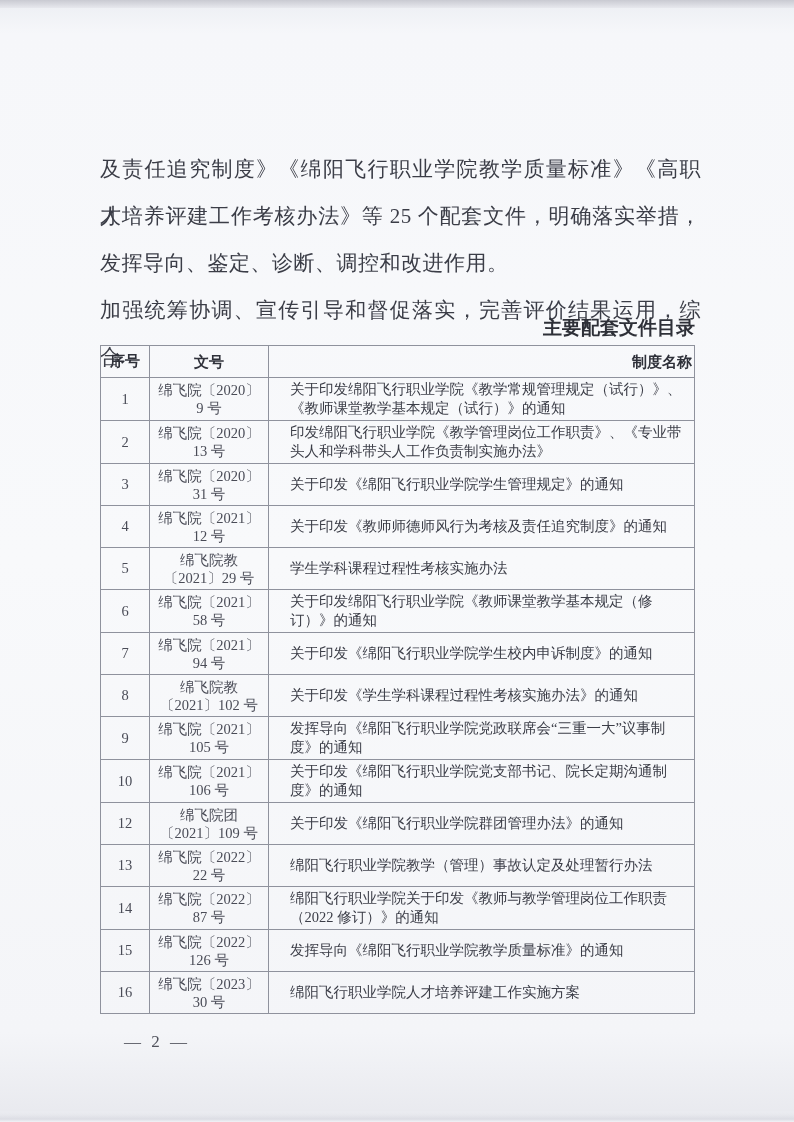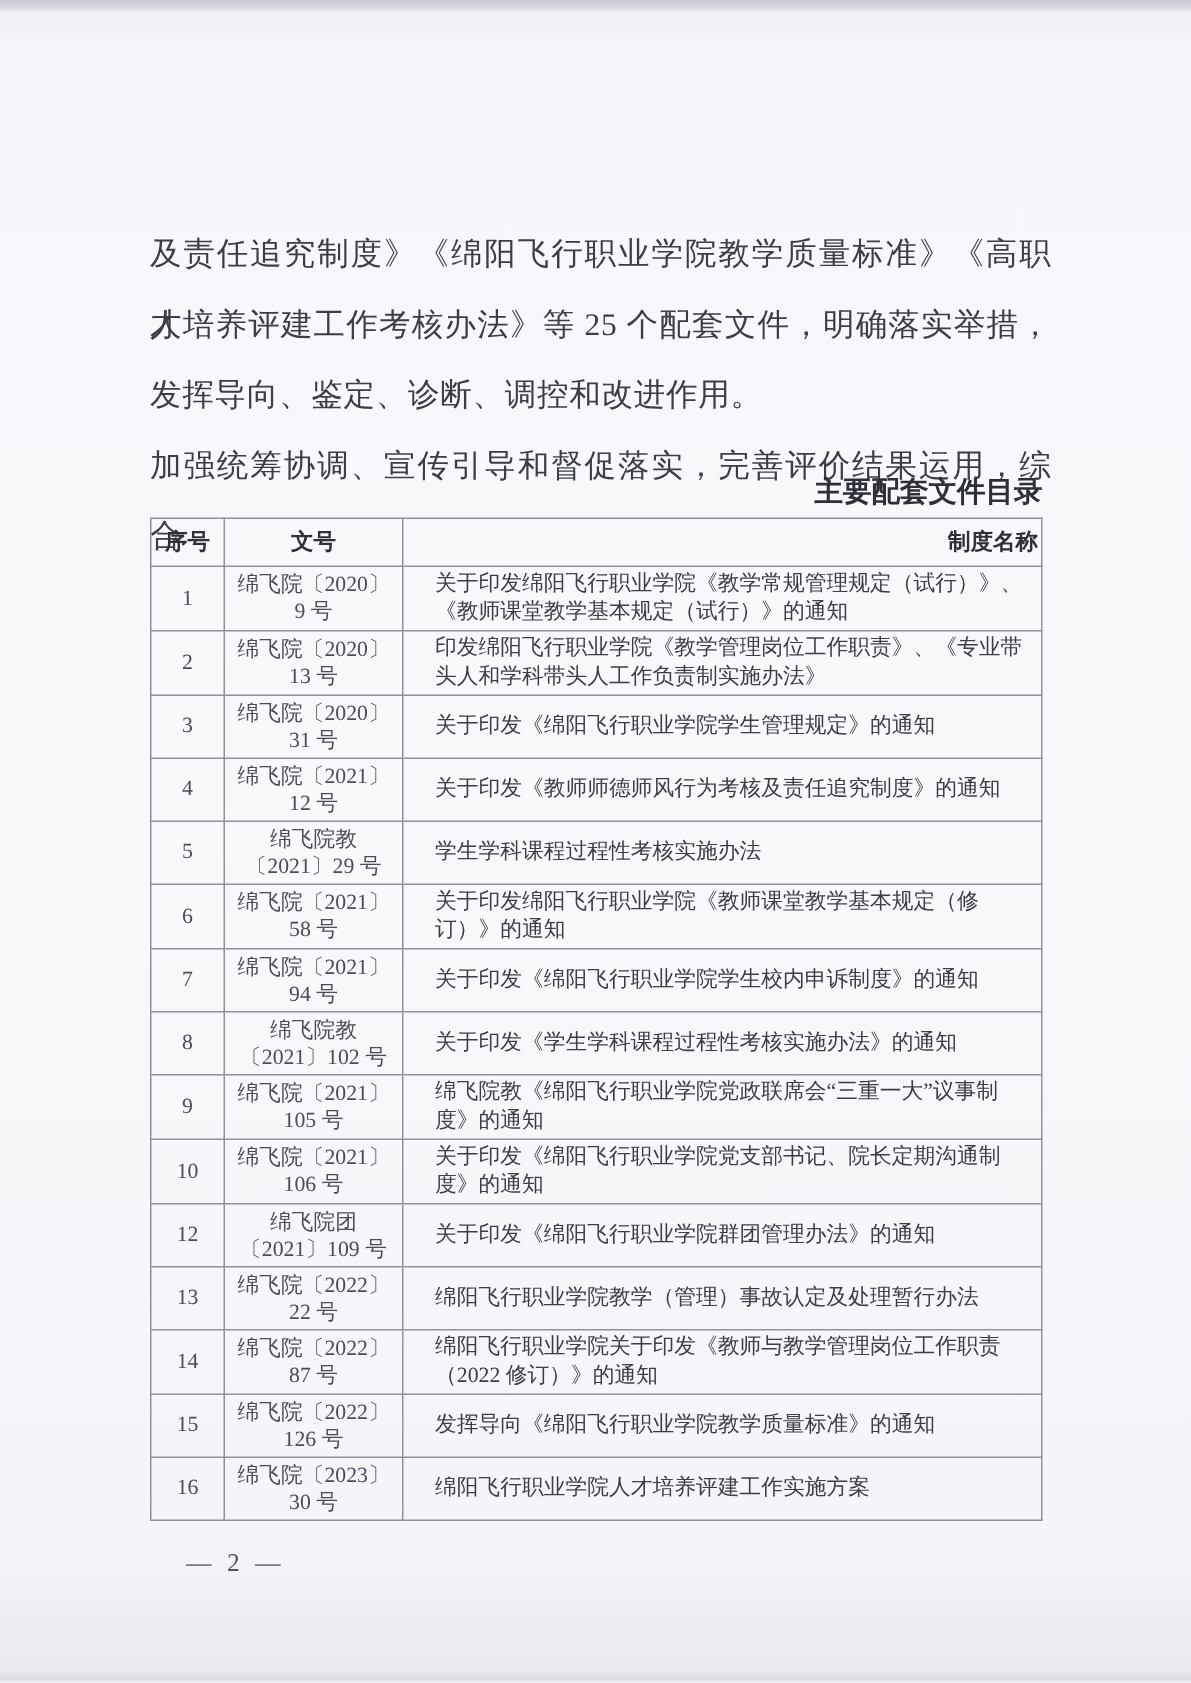--- a/index.html
+++ b/index.html
@@ -142,21 +142,21 @@
     <td class="c-num">8</td>
     <td class="c-doc">绵飞院教
 〔2021〕102 号</td>
     <td class="c-name">关于印发《学生学科课程过程性考核实施办法》的通知</td>
   </tr>
 
   <tr>
     <td class="c-num">9</td>
     <td class="c-doc">绵飞院〔2021〕
 105 号</td>
-    <td class="c-name">绵飞院教《绵阳飞行职业学院党政联席会“三重一大”议事制度》的通知</td>
+    <td class="c-name">发挥导向《绵阳飞行职业学院党政联席会“三重一大”议事制度》的通知</td>
   </tr>
 
   <tr>
     <td class="c-num">10</td>
     <td class="c-doc">绵飞院〔2021〕
 106 号</td>
     <td class="c-name">关于印发《绵阳飞行职业学院党支部书记、院长定期沟通制度》的通知</td>
   </tr>
 
 

